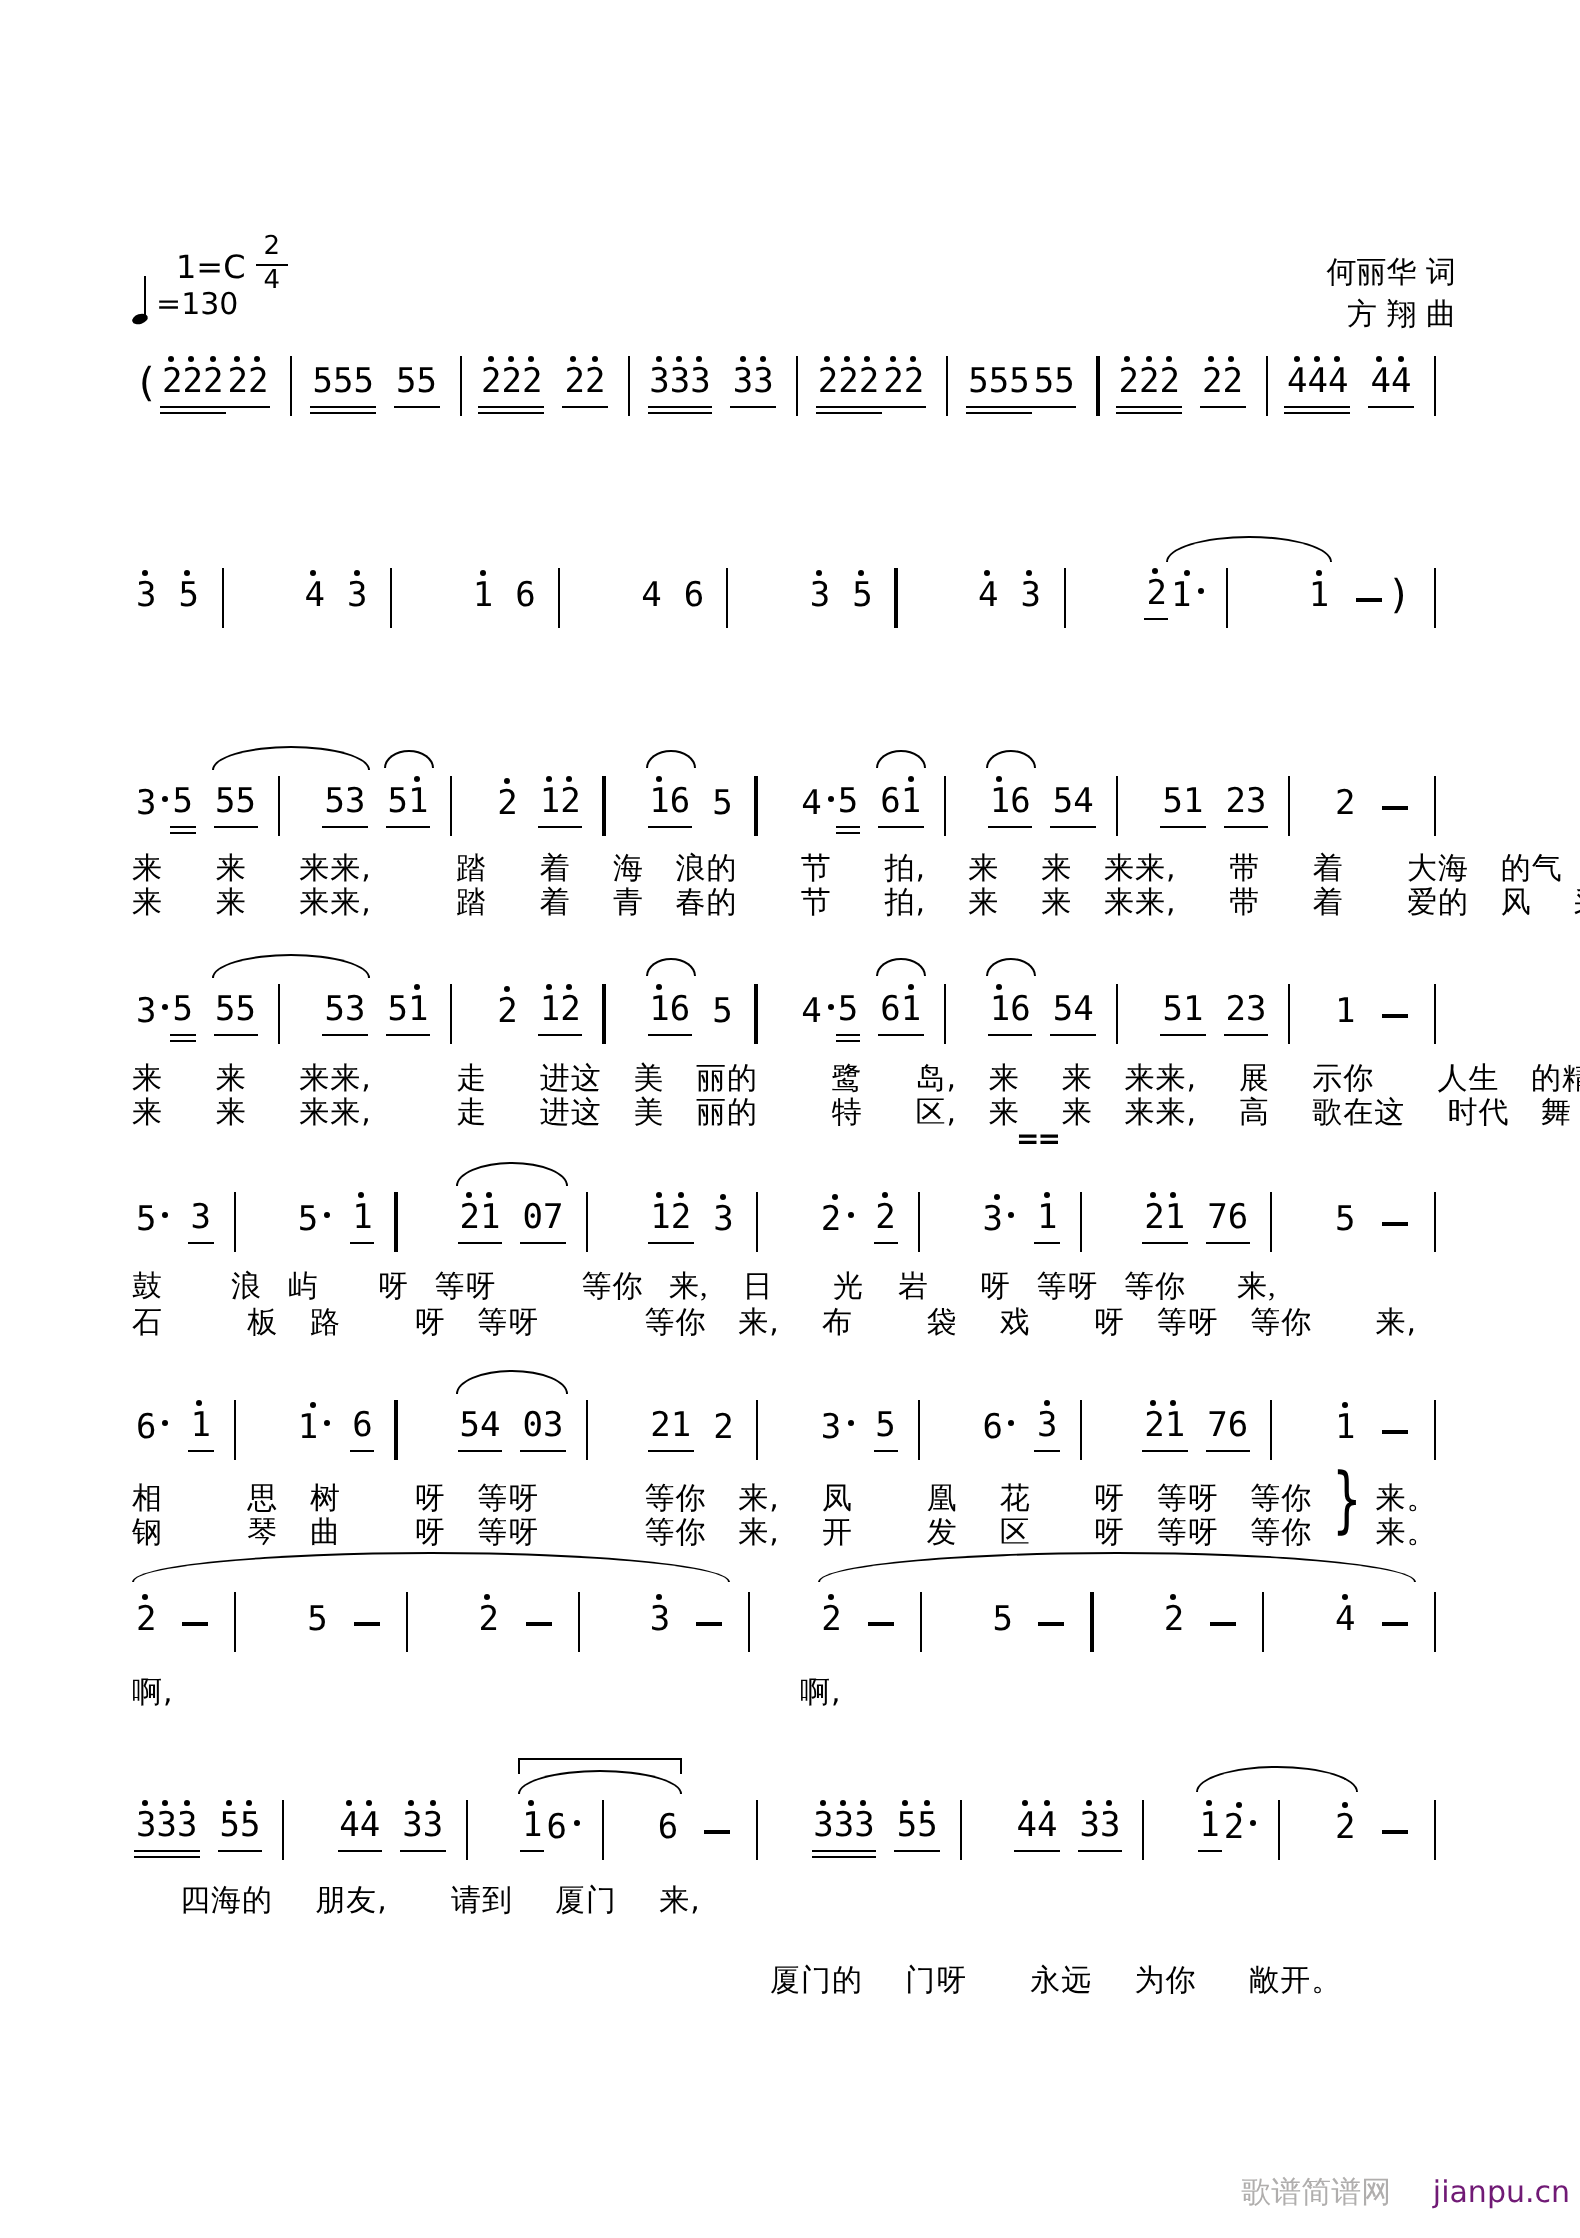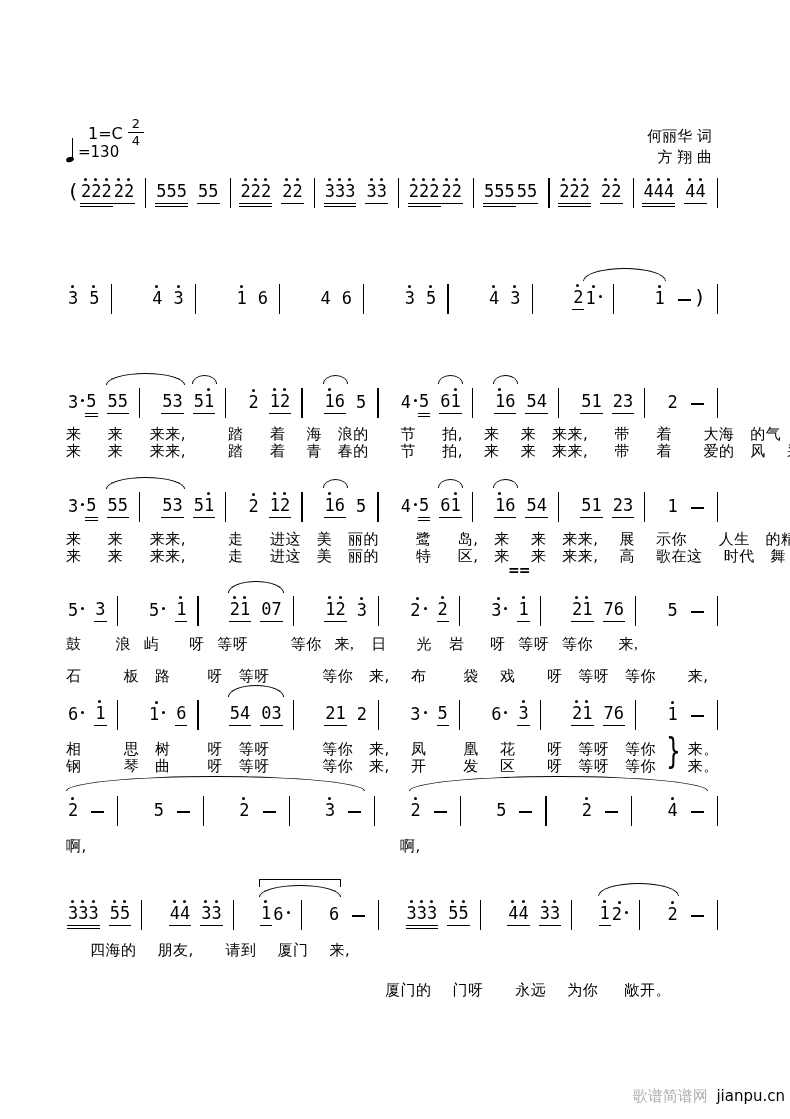--- a/index.html
+++ b/index.html
@@ -21,21 +21,21 @@
   .frac{display:inline-flex;flex-direction:column;align-items:center;font-size:13px;line-height:1.05;margin-left:5px;margin-top:-4px;}
   .frac-top{padding:0 4px 1px;border-bottom:1px solid #000;}
   .frac-bot{padding-top:1px;}
 
   .tempo{position:absolute;left:66px;top:138px;display:flex;align-items:flex-end;font-size:15px;}
   .qnote{position:relative;display:inline-block;width:10px;height:24px;margin-right:2px;}
   .qnote .head{position:absolute;bottom:0;left:0;width:8px;height:5px;background:#000;border-radius:50%;transform:rotate(-18deg);}
   .qnote .stem{position:absolute;left:6px;bottom:2px;width:1.4px;height:22px;background:#000;}
   .tempo .tval{margin-bottom:1px;}
 
-  .credits{position:absolute;right:78px;top:126px;font-size:15px;line-height:21px;text-align:right;}
+  .credits{position:absolute;right:62px;top:126px;font-size:15px;line-height:21px;text-align:right;}
 
   .music-line{position:absolute;display:flex;justify-content:space-between;align-items:flex-end;height:30px;}
   .measure{display:flex;align-items:flex-end;height:30px;padding-left:1px;}
   .group{display:inline-flex;align-items:flex-end;padding:0 1px 3px;}
   .group + .group{margin-left:9px;}
   .group.tight{margin-left:0 !important;}
   .group.u1{border-bottom:1.4px solid #000;}
   .group.u2{border-bottom:1.4px solid #000;position:relative;}
   .group.u2::after{content:"";position:absolute;left:0;right:0;bottom:-4px;height:1.4px;background:#000;}
   .note{position:relative;display:inline-block;font-family:"DejaVu Sans Mono","Liberation Mono",monospace;font-size:17px;line-height:17px;}
@@ -48,21 +48,21 @@
   .arc{position:absolute;border:1.2px solid #000;border-bottom:none;border-radius:50% 50% 0 0 / 100% 100% 0 0;}
   .bracketline{position:absolute;border:1.2px solid #000;border-bottom:none;}
 
   .lyric{position:absolute;font-size:15px;white-space:pre;letter-spacing:0.5px;line-height:17px;}
   .ov-text{position:absolute;font-size:14px;font-weight:bold;letter-spacing:-1px;}
   .brace{position:absolute;font-size:36px;font-weight:400;transform:scaleX(0.65);transform-origin:left center;line-height:34px;}
 
   .footer{position:absolute;top:1020px;left:0;width:100%;text-align:center;font-size:14px;letter-spacing:1px;}
   .watermark{position:absolute;right:5px;top:1087px;font-size:15px;}
   .wm-gray{color:#b0aead;}
-  .wm-orange{color:#000000;margin-left:4px;}
+  .wm-orange{color:#701a75;margin-left:16px;}
 </style>
 </head>
 <body>
 
 <div class="page">
 
 
   <div class="keysig">
     <span class="keytext">1=C</span>
     <span class="frac">
@@ -526,21 +526,21 @@
         <div class="measure">
           <span class="group u0">
             <span class="note">5</span>
           </span>
           <span class="group u0">
             <span class="dash"></span>
           </span>
           <span class="bar"></span>
         </div>
         <div class="lyric" style="left: 0px; top: 44px; font-family: Liberation Serif, serif;">鼓        浪   屿       呀   等呀          等你   来,    日       光    岩      呀   等呀   等你      来,</div>
-        <div class="lyric" style="left: 0px; top: 76px;">石        板   路       呀   等呀          等你   来,    布       袋    戏      呀   等呀   等你      来,</div>
+        <div class="lyric" style="left: 0px; top: 61px;">石        板   路       呀   等呀          等你   来,    布       袋    戏      呀   等呀   等你      来,</div>
         <div class="arc" style="left: 162px; width: 54px; top: -11px; height: 11px;"></div>
       </div>
       <div class="music-line" style="left: 66px; top: 696px; width: 652px;">
         <div class="measure">
           <span class="group u0">
             <span class="note">6<i class="adot"></i></span>
           </span>
           <span class="group u1">
             <span class="note">1<i class="odot"></i></span>
           </span>

